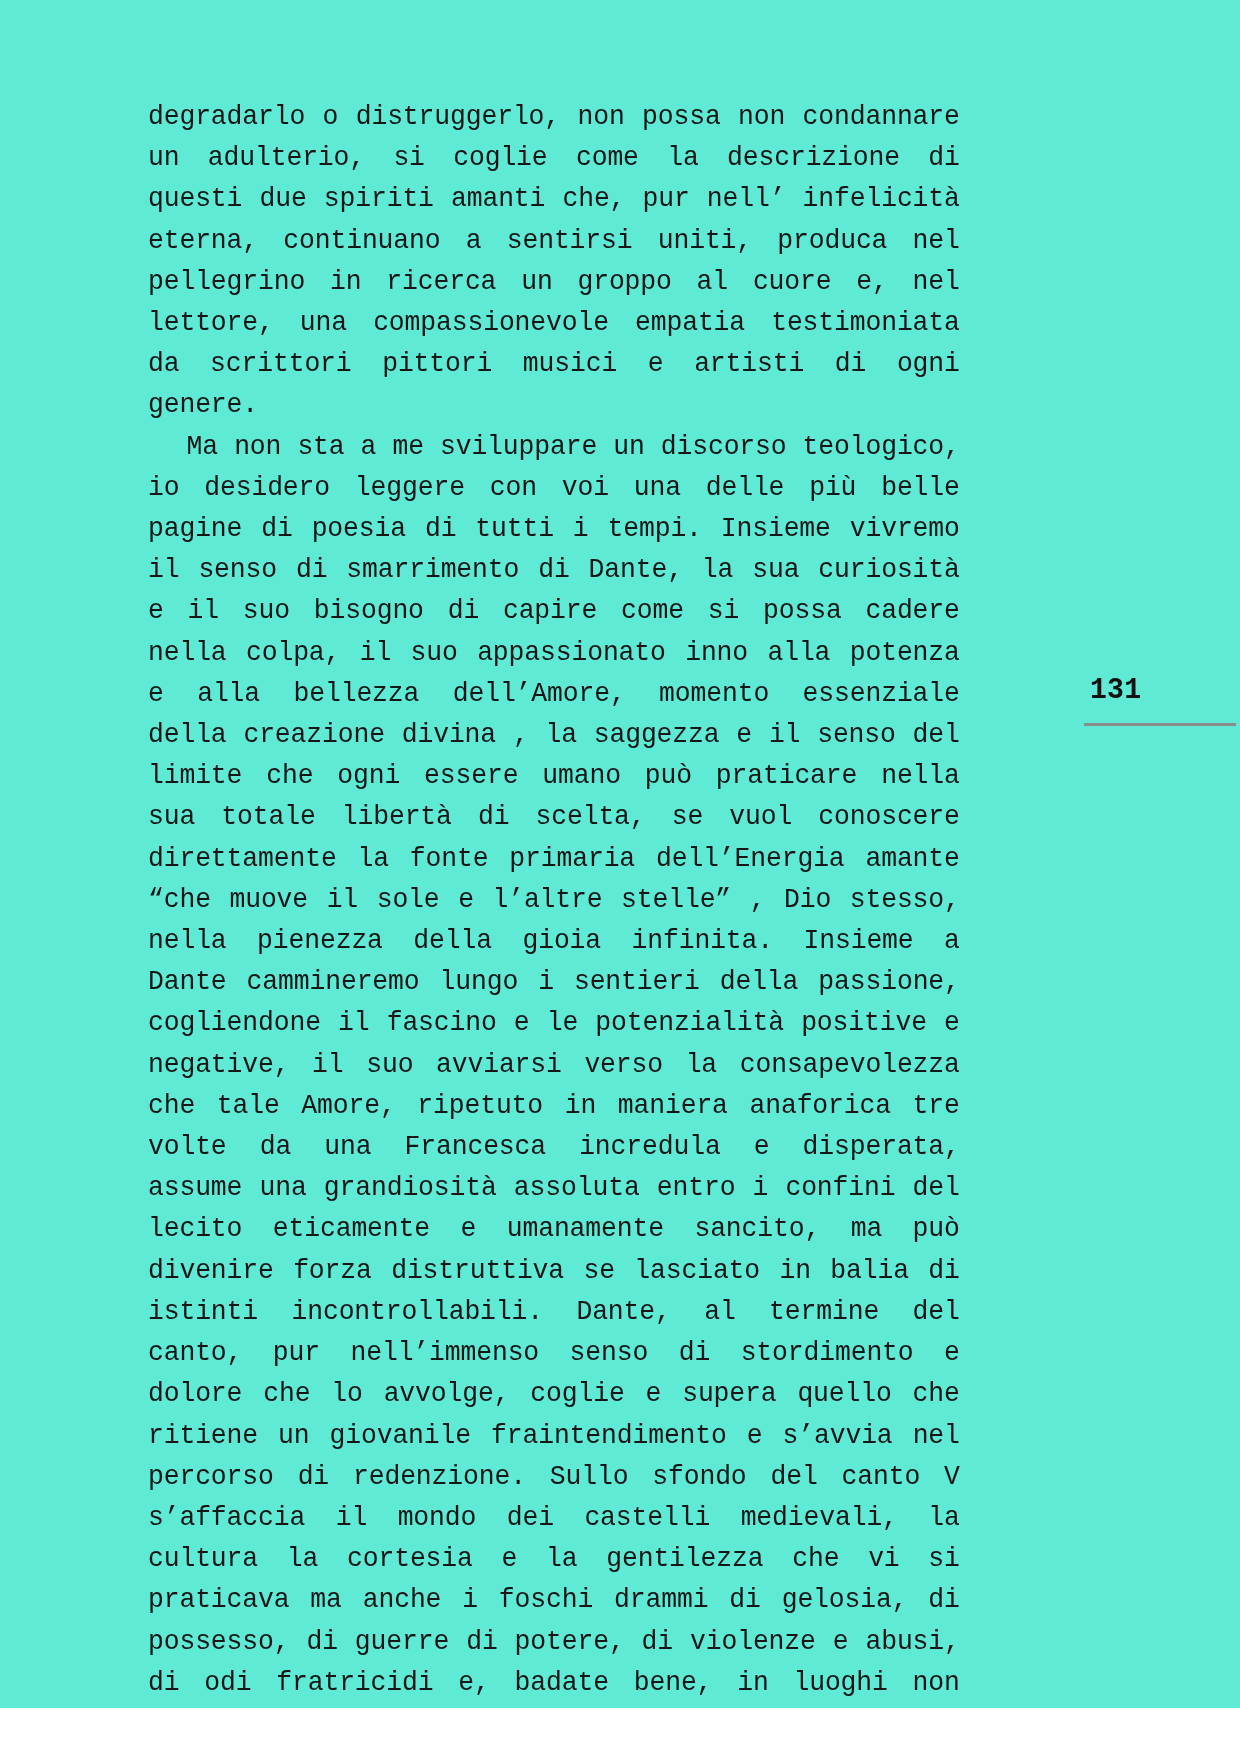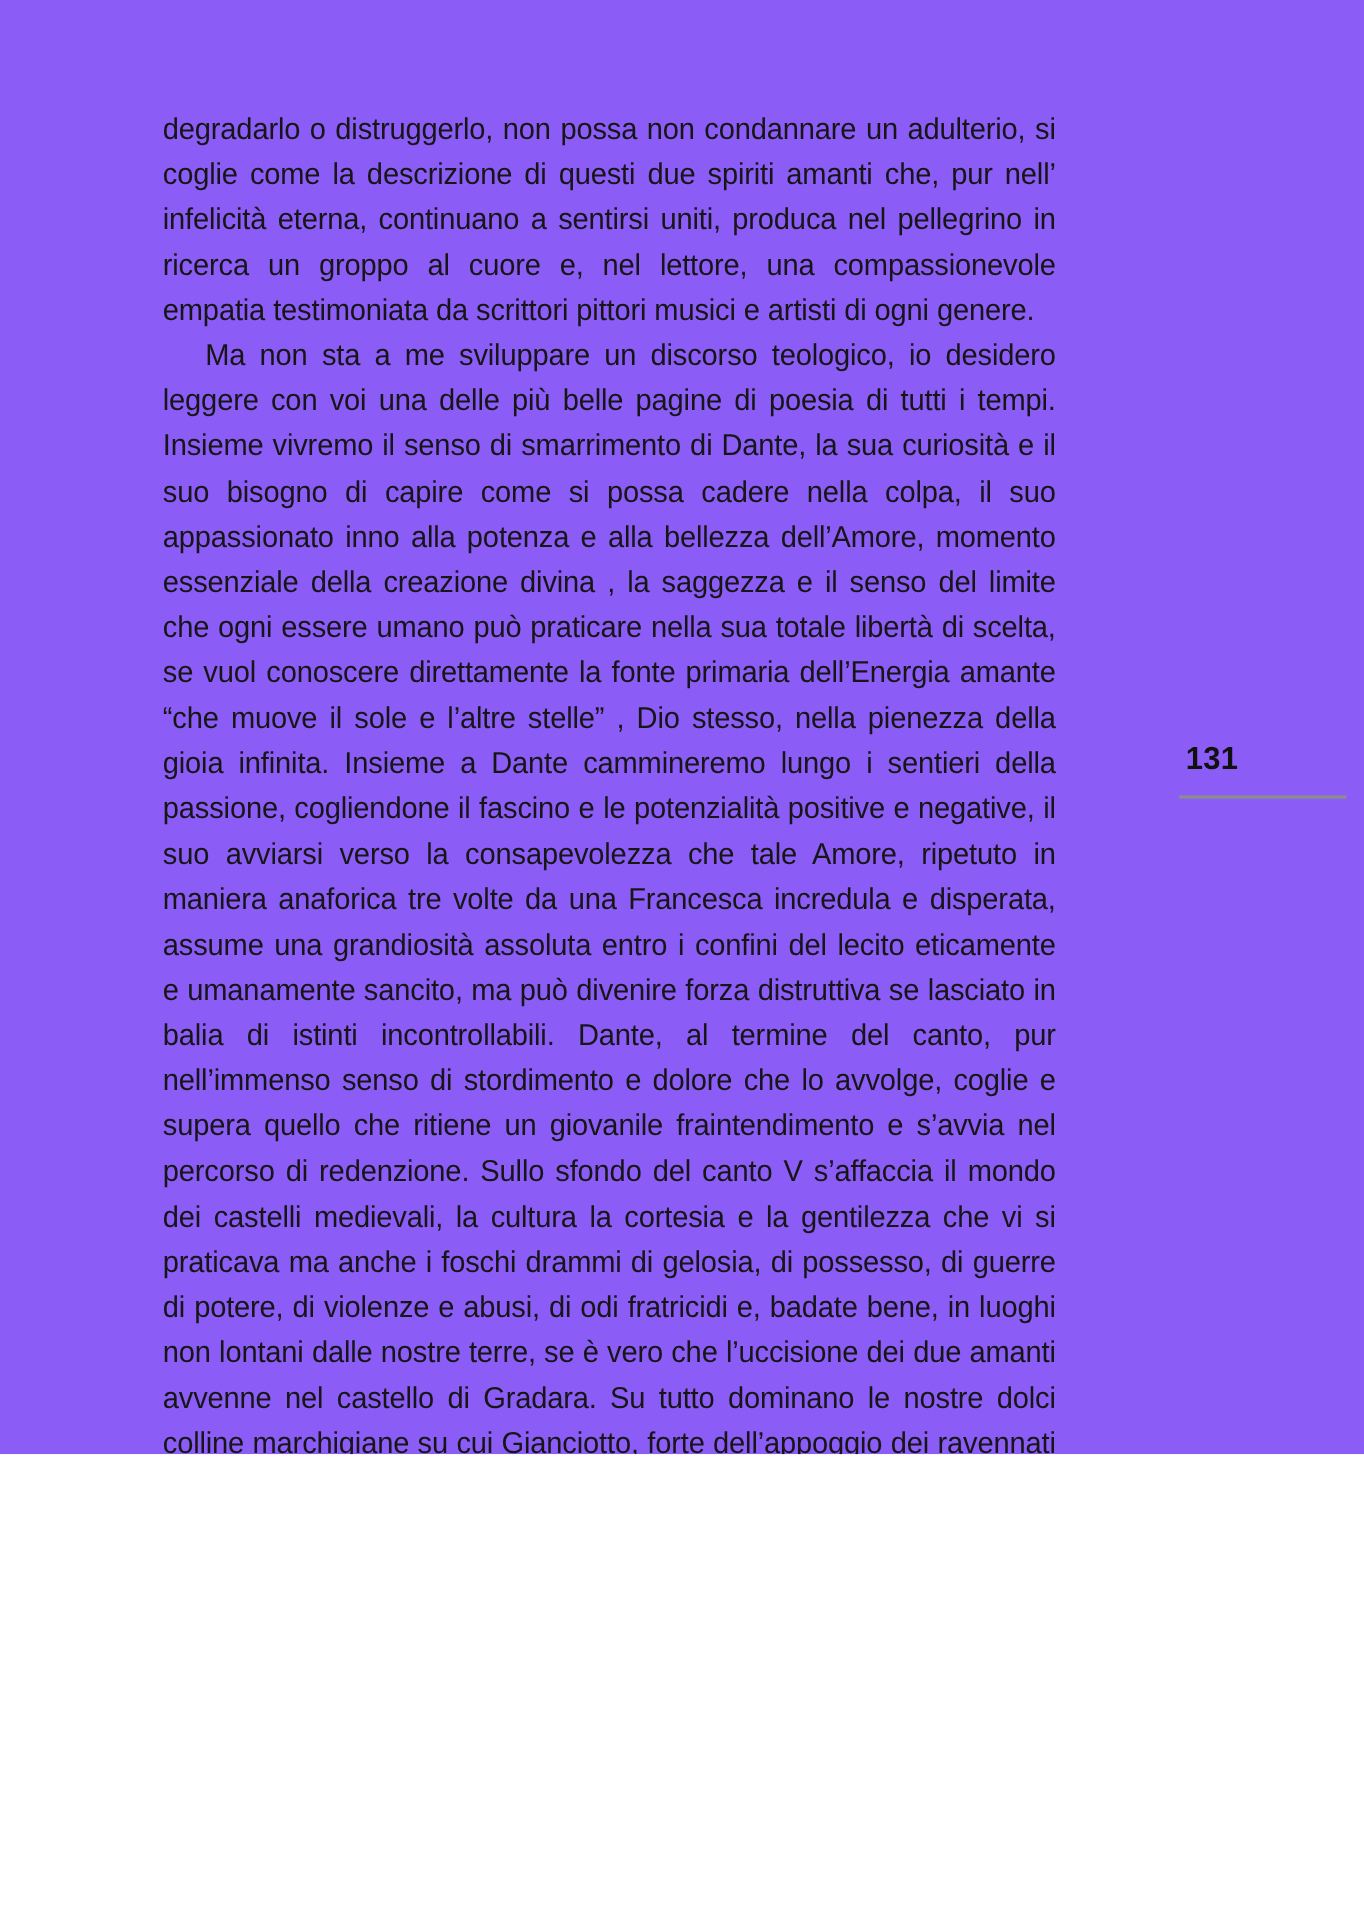--- a/index.html
+++ b/index.html
@@ -4,24 +4,24 @@
 <style>
   html, body {
     margin: 0;
     padding: 0;
     background: #ffffff;
   }
 
   .page {
     position: relative;
     width: 1240px;
-    height: 1322px;
-    background: #8b5cf6;
+    height: 1708px;
+    background: #5eead4;
     overflow: hidden;
-    font-family: Liberation Sans, sans-serif;
+    font-family: Liberation Mono, monospace;
   }
 
   
   .text-column {
     position: absolute;
     left: 148px;
     top: 96px;
     width: 812px;
   }
 
@@ -46,21 +46,21 @@
 
   .body-par + .body-par {
     margin-top: 0;
   }
 
   
 
   
   .folio-block {
     position: absolute;
-    right: 16px;
+    right: 4px;
     top: 676px;
     width: 190px;
     height: 90px;
   }
 
   .folio-number {
     position: absolute;
     left: 44px;
     top: 0px;
     font-size: 29px;

